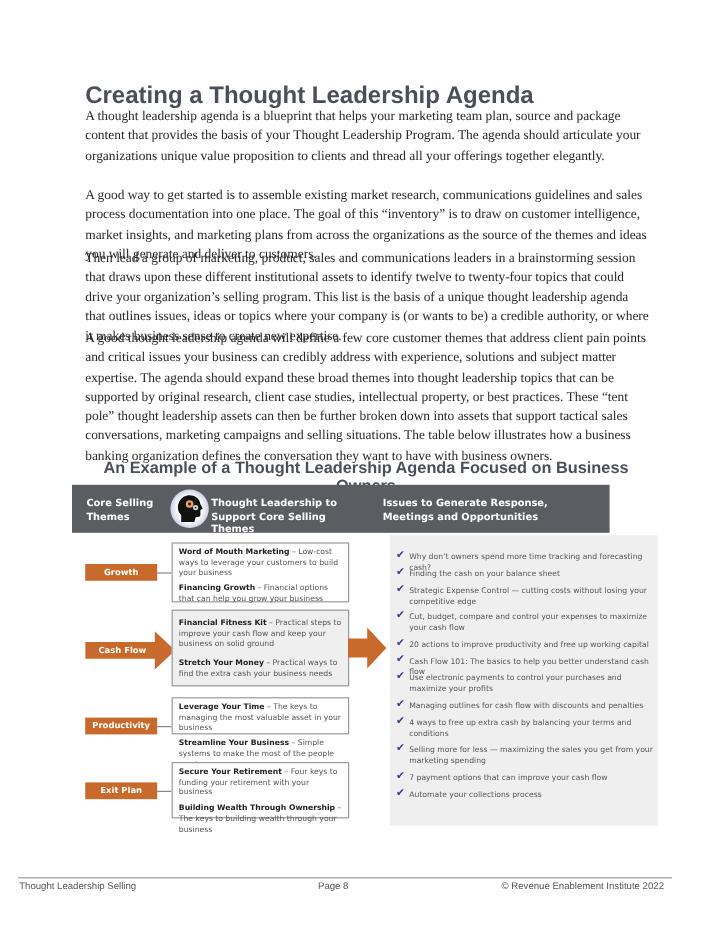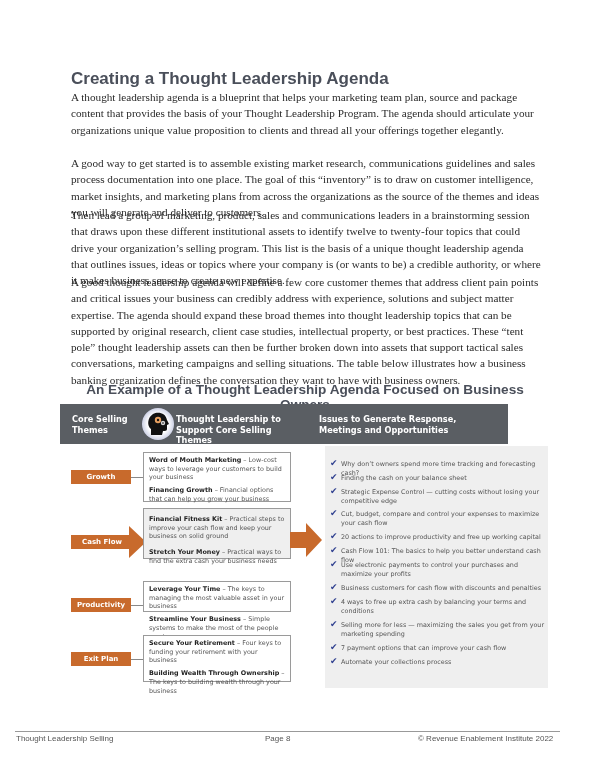--- a/index.html
+++ b/index.html
@@ -1,17 +1,17 @@
 <!DOCTYPE html>
 <html><head>
 <meta charset="utf-8">
 <style>
   html, body { margin:0; padding:0; background:#ffffff; }
   body { width:600px; height:776px; position:relative; overflow:hidden; font-family:"Liberation Serif", serif; color:#222; }
-  .heading { position:absolute; left:71px; top:69px; font-family:"Liberation Sans", sans-serif; font-weight:bold; font-size:17px; color:#4a4f5a; margin:0; }
+  .heading { position:absolute; left:71px; top:69px; font-family:"Liberation Sans", sans-serif; font-weight:bold; font-size:20px; color:#4a4f5a; margin:0; }
   .body-text { position:absolute; left:71px; width:470px; font-size:11.2px; line-height:16.3px; color:#2a2a2a; margin:0; }
   #p1 { top:89px; }
   #p2 { top:155px; }
   #p3 { top:207px; }
   #p4 { top:274px; }
   .fig-title { position:absolute; left:60px; width:490px; top:382px; text-align:center; font-family:"Liberation Sans", sans-serif; font-weight:bold; font-size:13.6px; color:#4a4f5a; margin:0; }
   .header-bar { position:absolute; left:60px; top:404px; width:448px; height:40px; background:#5a5e63; }
   .hdr { position:absolute; font-family:"DejaVu Sans", sans-serif; font-size:8.2px; line-height:10.5px; color:#fff; font-weight:bold; }
   .hdr-1 { left:12px; top:10px; width:70px; }
   .hdr-2 { left:116px; top:10px; width:130px; }
@@ -71,21 +71,21 @@
   <p class="topic"><b>Word of Mouth Marketing</b><span> – Low-cost ways to leverage your customers to build your business</span></p>
   <p class="topic"><b>Financing Growth</b><span> – Financial options that can help you grow your business</span></p>
 </div>
 
 <div class="theme-arrow" style="top:526px;">
   <svg width="75" height="32" viewBox="0 0 75 32">
     <polygon points="0,9 58,9 58,0 75,16 58,32 58,23 0,23" fill="#c86a2c"></polygon>
   </svg>
   <span>Cash Flow</span>
 </div>
-<div class="topic-box shaded" style="top:508px; height:51px; padding-top:6px;">
+<div class="topic-box shaded" style="top:508px; height:64px; padding-top:6px;">
   <p class="topic" style="margin-bottom:7px;"><b>Financial Fitness Kit</b><span> – Practical steps to improve your cash flow and keep your business on solid ground</span></p>
   <p class="topic"><b>Stretch Your Money</b><span> – Practical ways to find the extra cash your business needs</span></p>
 </div>
 <div class="big-arrow">
   <svg width="32" height="34" viewBox="0 0 32 34">
     <polygon points="0,9 16,9 16,0 32,17 16,34 16,25 0,25" fill="#c86a2c"></polygon>
   </svg>
 </div>
 
 <div class="connector" style="left:131px; top:605px; width:12px;"></div>
@@ -102,21 +102,21 @@
   <p class="topic"><b>Building Wealth Through Ownership</b><span> – The keys to building wealth through your business</span></p>
 </div>
 
 <div class="issue" style="top:460px;"><span class="check">✔</span><span>Why don’t owners spend more time tracking and forecasting cash?</span></div>
 <div class="issue" style="top:474px;"><span class="check">✔</span><span>Finding the cash on your balance sheet</span></div>
 <div class="issue" style="top:488px;"><span class="check">✔</span><span>Strategic Expense Control — cutting costs without losing your competitive edge</span></div>
 <div class="issue" style="top:510px;"><span class="check">✔</span><span>Cut, budget, compare and control your expenses to maximize your cash flow</span></div>
 <div class="issue" style="top:533px;"><span class="check">✔</span><span>20 actions to improve productivity and free up working capital</span></div>
 <div class="issue" style="top:547px;"><span class="check">✔</span><span>Cash Flow 101: The basics to help you better understand cash flow</span></div>
 <div class="issue" style="top:561px;"><span class="check">✔</span><span>Use electronic payments to control your purchases and maximize your profits</span></div>
-<div class="issue" style="top:584px;"><span class="check">✔</span><span>Business customers for cash flow with discounts and penalties</span></div>
+<div class="issue" style="top:584px;"><span class="check">✔</span><span>Managing outlines for cash flow with discounts and penalties</span></div>
 <div class="issue" style="top:598px;"><span class="check">✔</span><span>4 ways to free up extra cash by balancing your terms and conditions</span></div>
 <div class="issue" style="top:621px;"><span class="check">✔</span><span>Selling more for less — maximizing the sales you get from your marketing spending</span></div>
 <div class="issue" style="top:644px;"><span class="check">✔</span><span>7 payment options that can improve your cash flow</span></div>
 <div class="issue" style="top:658px;"><span class="check">✔</span><span>Automate your collections process</span></div>
 
 <div class="footer-line"></div>
 <div class="footer f-left">Thought Leadership Selling</div>
 <div class="footer f-mid">Page 8</div>
 <div class="footer f-right">© Revenue Enablement Institute 2022</div>
 

